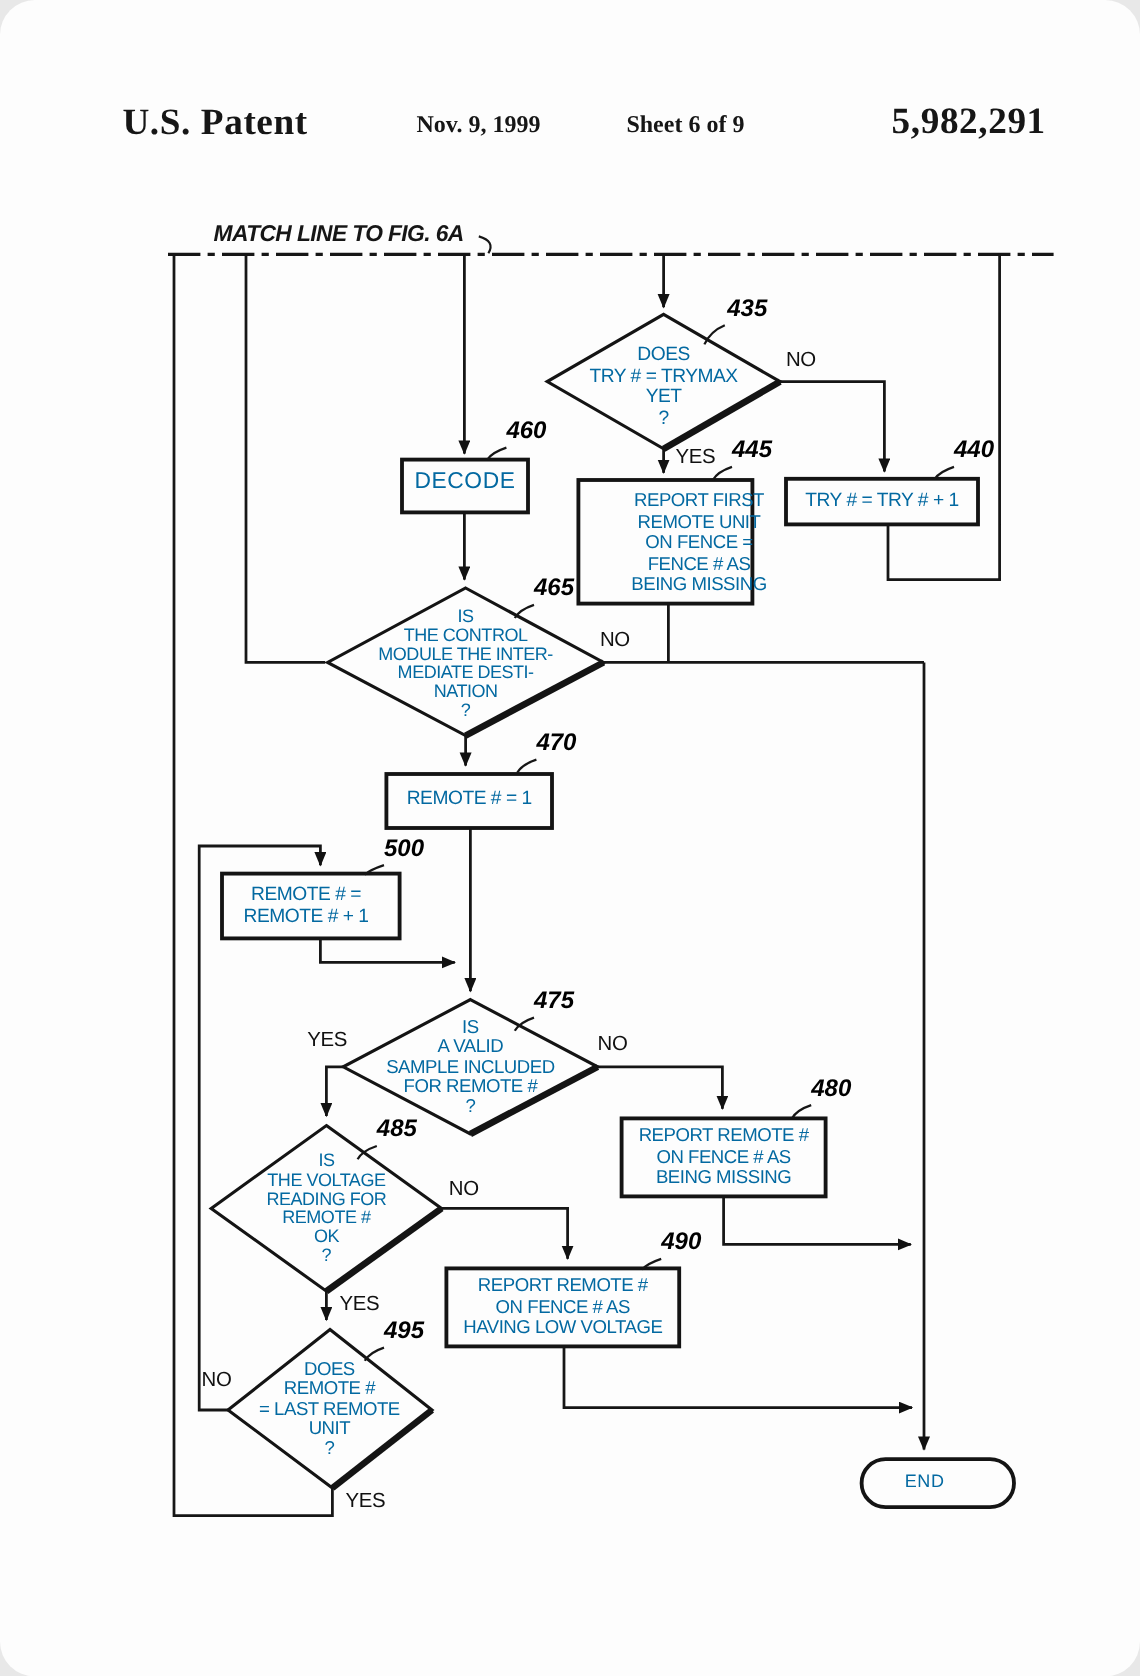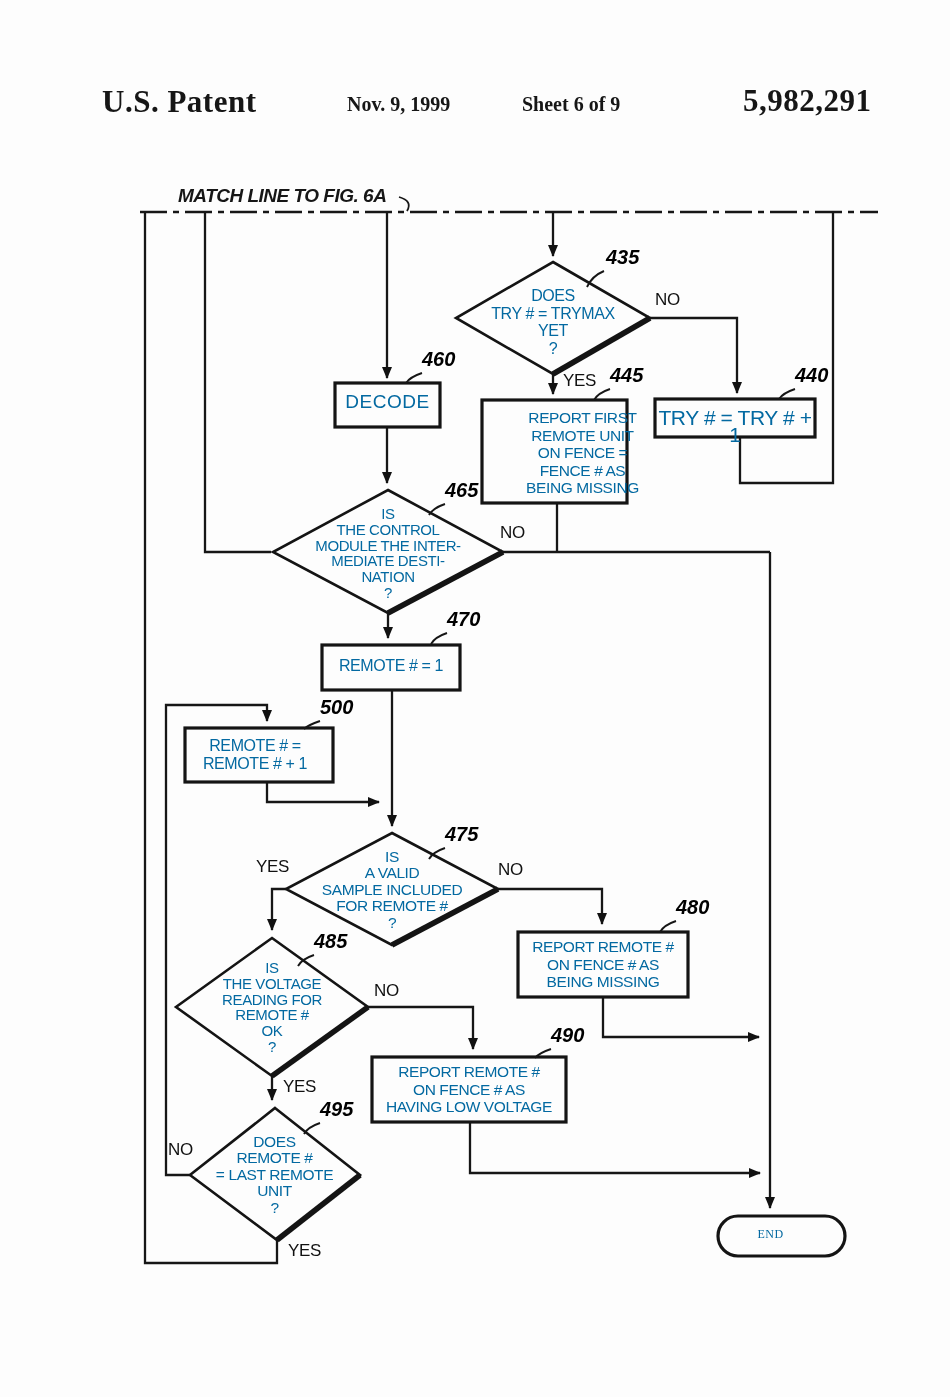--- a/index.html
+++ b/index.html
@@ -1,19 +1,19 @@
 <!DOCTYPE html>
 <html><head>
 <meta charset="utf-8">
 <style>
   html,body{margin:0;padding:0;background:#e8e8e8;}
   .page{
     position:relative;width:950px;height:1397px;background:#fdfdfd;
     margin:0 auto;overflow:hidden;
-    font-family:"Liberation Sans","DejaVu Sans",sans-serif;color:#161616;
+    font-family:"Liberation Sans","DejaVu Sans",sans-serif;color:#161616;border-radius:29px;
   }
   
   .hdr{position:absolute;font-family:"Liberation Serif","DejaVu Serif",serif;font-weight:700;white-space:nowrap;}
   .hdr-patent{left:102px;top:84px;font-size:31px;letter-spacing:.5px;}
   .hdr-date{left:347px;top:93px;font-size:20px;}
   .hdr-sheet{left:522px;top:93px;font-size:20px;}
   .hdr-num{left:743px;top:83px;font-size:31px;letter-spacing:.5px;}
   
   svg.canvas{position:absolute;left:0;top:0;}
   
@@ -141,21 +141,21 @@
       <path d="M320,1123 Q308,1127 304,1134"></path>
     </g>
   </svg>
 
   <div class="matchline">MATCH LINE TO FIG. 6A</div>
 
   <div class="node" style="left:453px;top:287px;width:200px;font-size:16px;line-height:17.5px;">DOES
 TRY # = TRYMAX
 YET
 ?</div>
-  <div class="node" style="left:657px;top:409px;width:156px;font-size:21px;">TRY # = TRY # + 1</div>
+  <div class="node" style="left:657px;top:409px;width:156px;font-size:16px;">TRY # = TRY # + 1</div>
   <div class="node" style="left:484px;top:409px;width:141px;line-height:17.6px;margin-left:28px;">REPORT FIRST
 REMOTE UNIT
 ON FENCE =
 FENCE # AS
 BEING MISSING</div>
   <div class="node" style="left:337px;top:393px;width:101px;font-size:19px;letter-spacing:.5px;">DECODE</div>
   <div class="node" style="left:283px;top:506px;width:210px;font-size:15px;line-height:15.8px;">IS
 THE CONTROL
 MODULE THE INTER-
 MEDIATE DESTI-
@@ -179,21 +179,21 @@
 OK
 ?</div>
   <div class="node" style="left:374px;top:1063px;width:190px;line-height:17.6px;">REPORT REMOTE #
 ON FENCE # AS
 HAVING LOW VOLTAGE</div>
   <div class="node" style="left:192px;top:1134px;width:165px;line-height:16.4px;">DOES
 REMOTE #
 = LAST REMOTE
 UNIT
 ?</div>
-  <div class="node" style="left:720px;top:1226px;width:101px;font-size:12px;letter-spacing:.5px;font-family:Liberation Serif, serif;">END</div>
+  <div class="node" style="left:720px;top:1226px;width:101px;font-size:15px;letter-spacing:.5px;">END</div>
 
   <div class="ref" style="left:606px;top:246px;">435</div>
   <div class="ref" style="left:795px;top:364px;">440</div>
   <div class="ref" style="left:610px;top:364px;">445</div>
   <div class="ref" style="left:422px;top:348px;">460</div>
   <div class="ref" style="left:445px;top:479px;">465</div>
   <div class="ref" style="left:447px;top:608px;">470</div>
   <div class="ref" style="left:320px;top:696px;">500</div>
   <div class="ref" style="left:445px;top:823px;">475</div>
   <div class="ref" style="left:676px;top:896px;">480</div>

